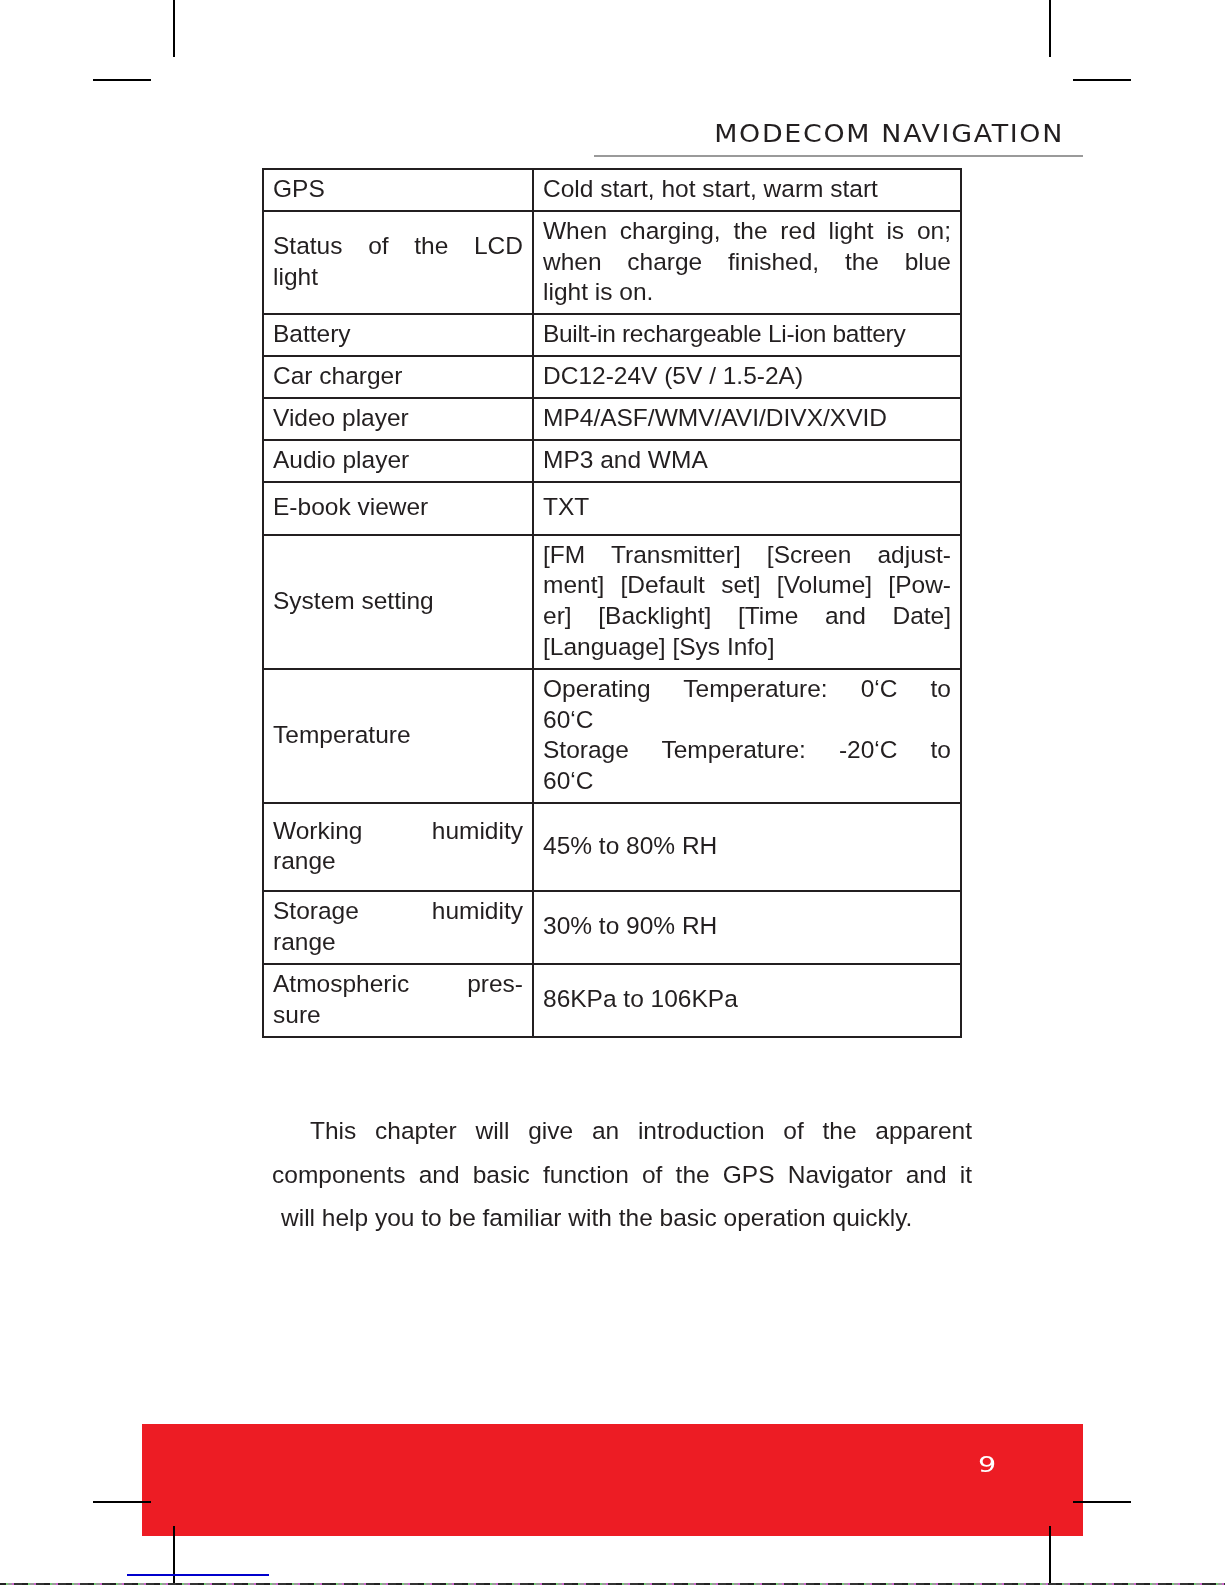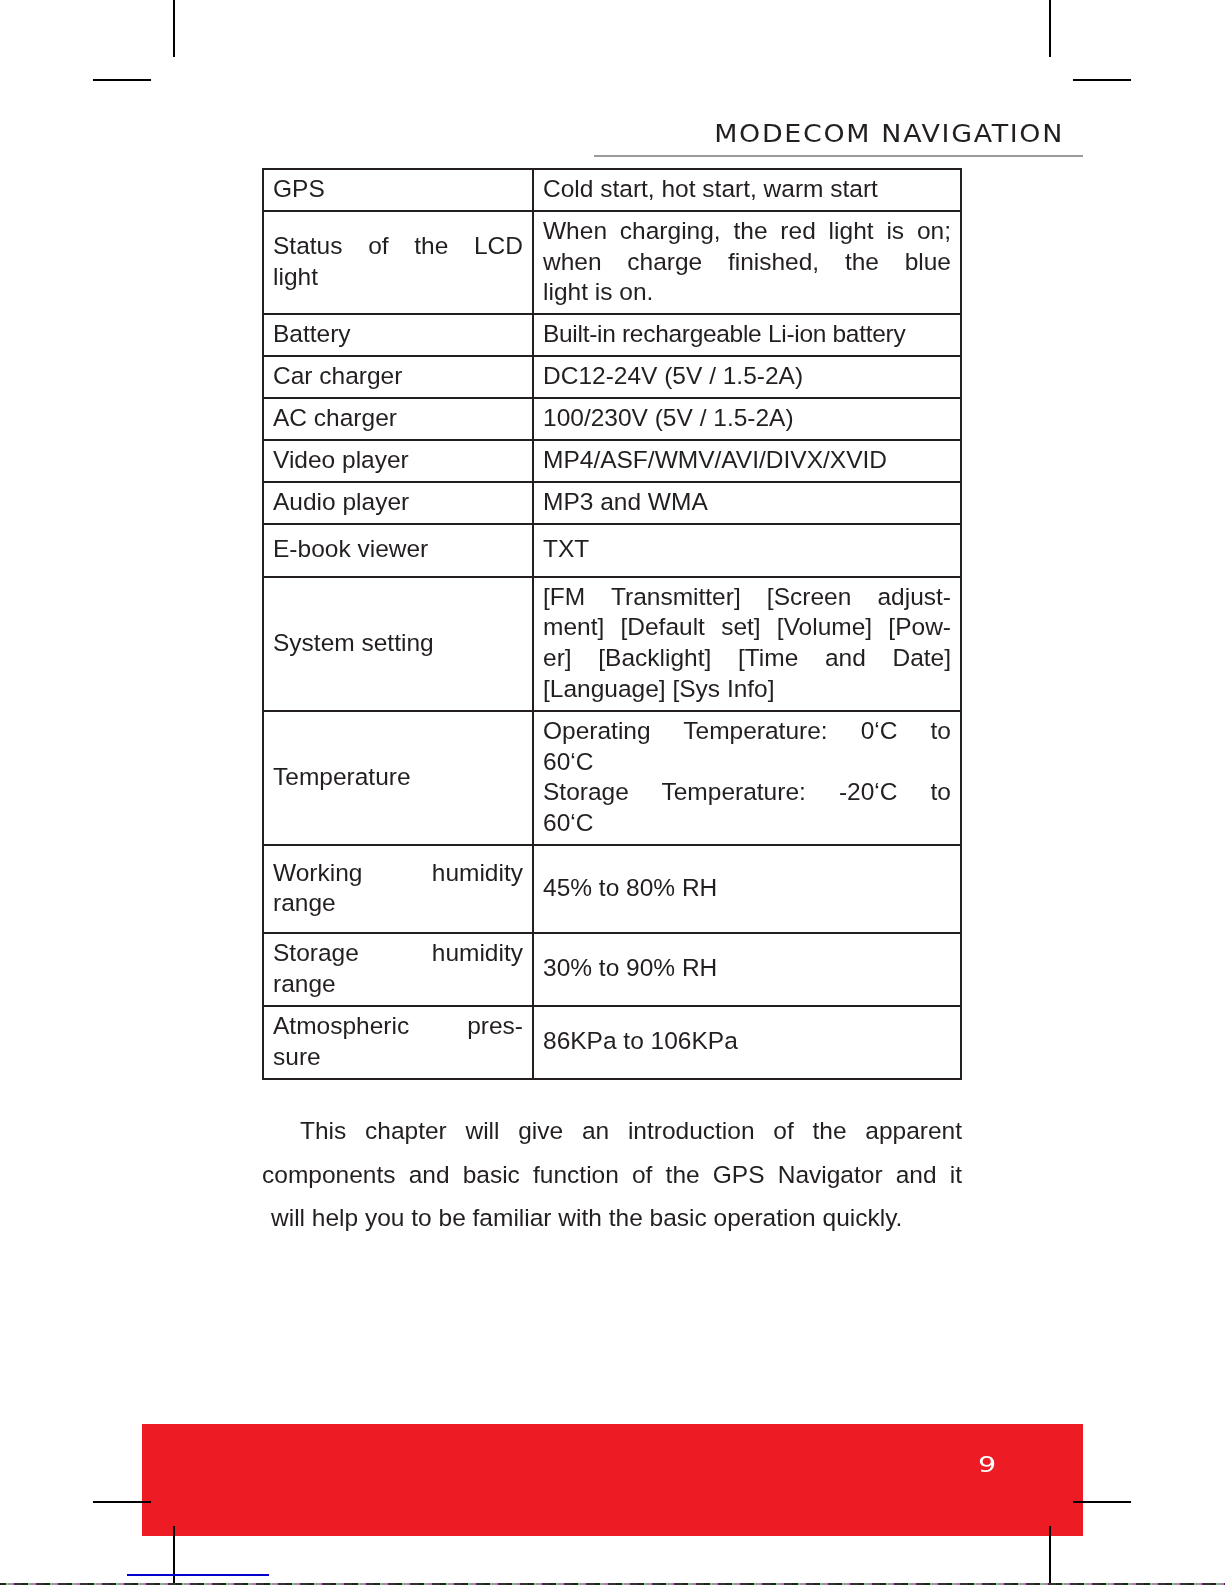--- a/index.html
+++ b/index.html
@@ -16,21 +16,21 @@
     .header-rule { position: absolute; left: 594px; top: 155px; width: 489px; height: 2px; background: #9a9a9a; }
 
     table.spec { position: absolute; left: 262px; top: 168px; width: 700px;
       border-collapse: collapse; table-layout: fixed; }
     table.spec td { border: 2.5px solid #231f20; font-size: 24.5px; line-height: 30.8px;
       vertical-align: middle; padding: 4px 9px 5px 9px; text-align: justify; text-align-last: left; }
     table.spec td.k { width: 250px; }
     .line { display: block; text-align: justify; text-align-last: justify; }
     .line.last { text-align-last: left; }
 
-    .intro { position: absolute; left: 262px; top: 1109px; width: 700px; font-size: 24.5px;
+    .intro { position: absolute; left: 272px; top: 1109px; width: 700px; font-size: 24.5px;
       line-height: 43.5px; text-align: justify; }
     .intro .l { display: block; text-align: justify; text-align-last: justify; }
     .intro .l.first { text-indent: 38px; }
     .intro .l.end { text-align-last: left; margin-left: 9px; }
 
     .footer-band { position: absolute; left: 142px; top: 1424px; width: 941px; height: 112px; background: #ed1c24; }
     .page-number { position: absolute; left: 978px; top: 1452px; color: #ffffff;
       font-family: "DejaVu Sans", sans-serif; font-size: 22px; transform: scaleX(1.3); transform-origin: left center; }
     .blue-line { position: absolute; left: 127px; top: 1574px; width: 142px; height: 2px; background: #0000cc; }
     .noise-line { position: absolute; left: 0; top: 1583px; width: 1225px; height: 2px;
@@ -64,24 +64,20 @@
       <span class="line last">light is on.</span>
     </td>
   </tr>
   <tr style="height:32px;padding-left:30px;">
     <td class="k">Battery</td>
     <td style="letter-spacing:-0.3px;margin-left:28px;">Built-in rechargeable Li-ion battery</td>
   </tr>
   <tr style="height:41px;">
     <td class="k">Car charger</td>
     <td>DC12-24V (5V / 1.5-2A)</td>
-  </tr>
-  <tr style="height:42px;">
-    <td class="k">AC charger</td>
-    <td>100/230V (5V / 1.5-2A)</td>
   </tr>
   <tr style="height:41px;">
     <td class="k">Video player</td>
     <td>MP4/ASF/WMV/AVI/DIVX/XVID</td>
   </tr>
   <tr style="height:42px;">
     <td class="k">Audio player</td>
     <td>MP3 and WMA</td>
   </tr>
   <tr style="height:53px;">

